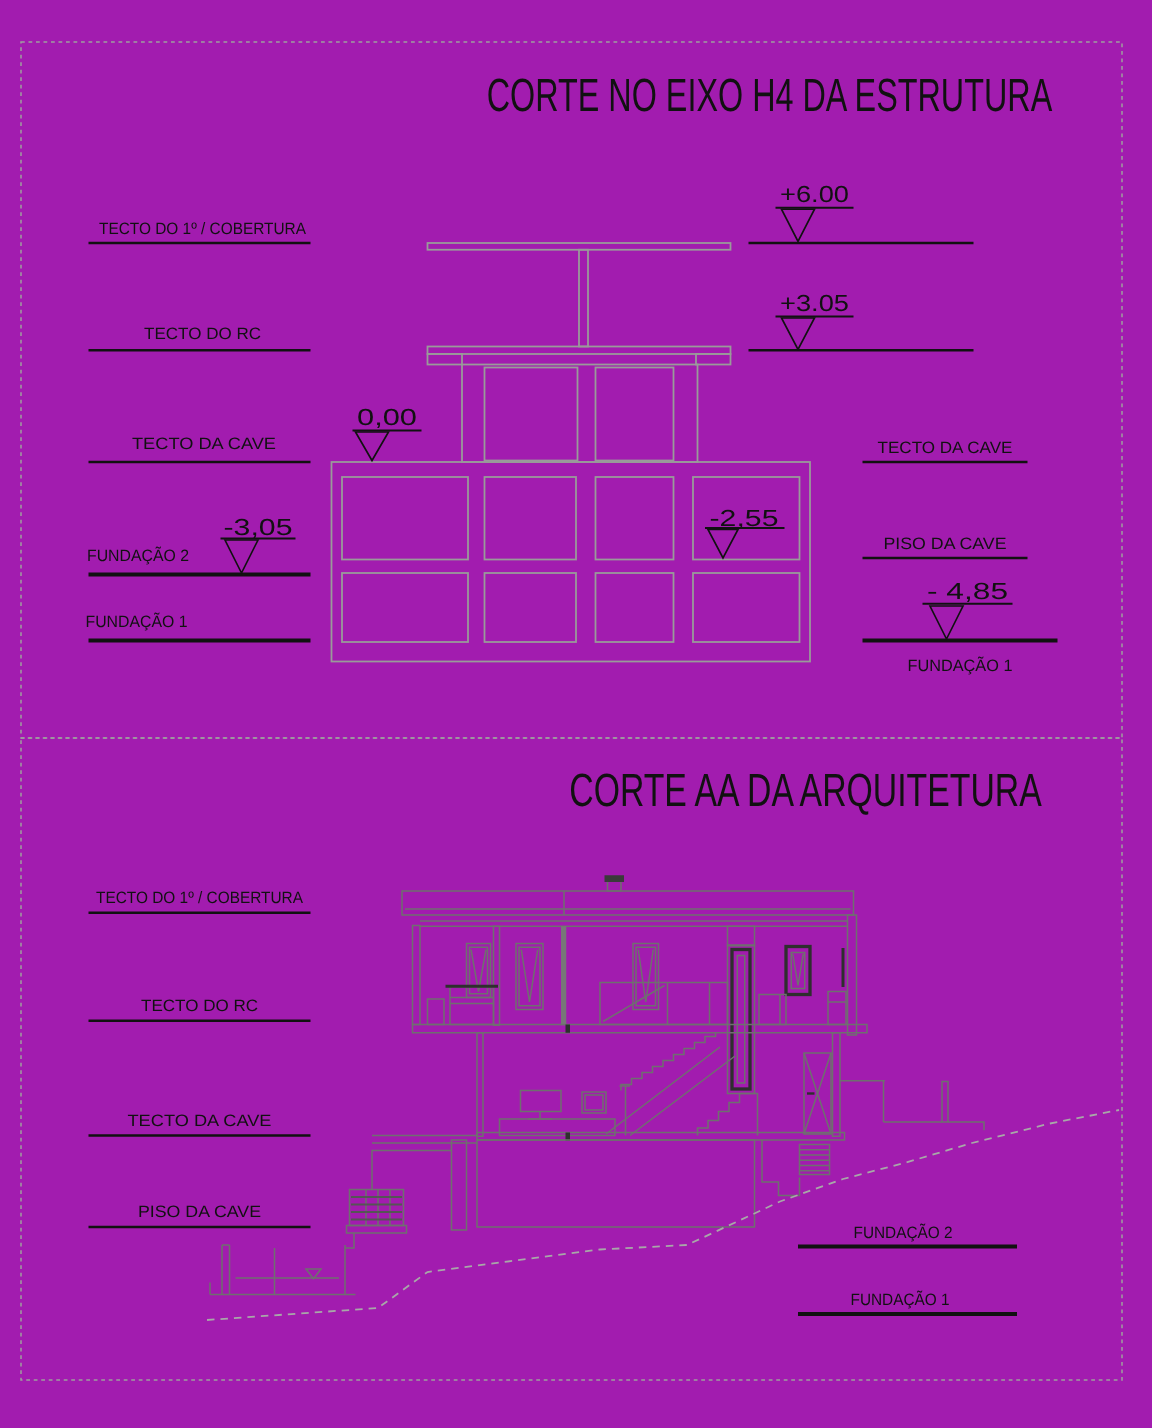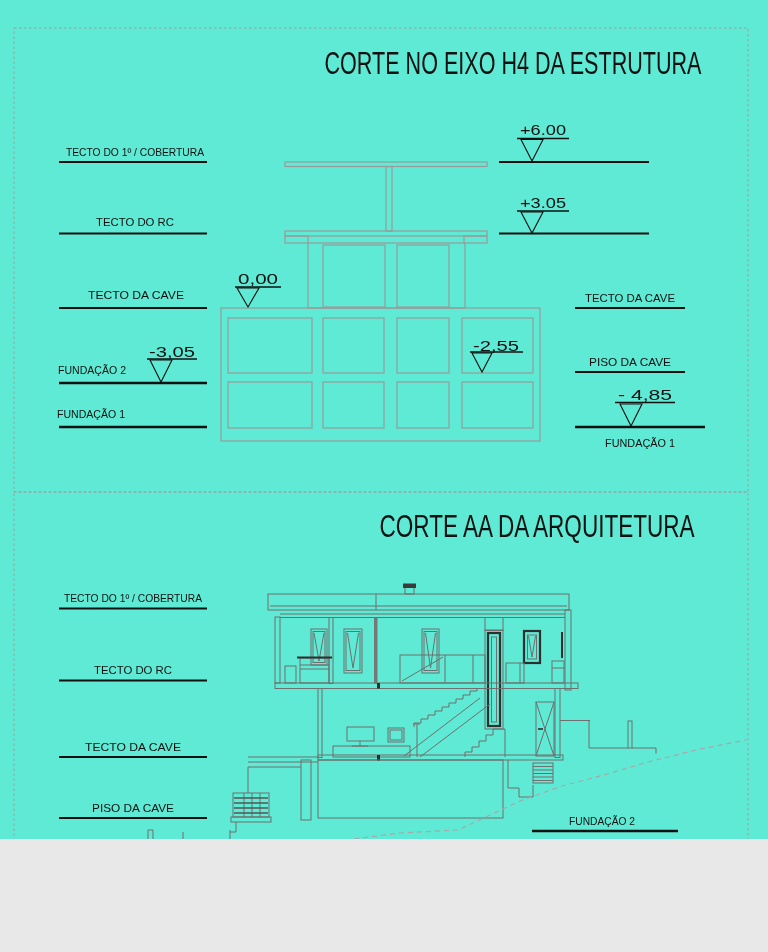--- a/index.html
+++ b/index.html
@@ -1,16 +1,16 @@
 <!DOCTYPE html>
 <html><head>
 <meta charset="utf-8">
 <style>
   html,body{margin:0;padding:0;background:#e8e8e8;}
-  #page{width:768px;height:839px;background:#5eead4;position:relative;margin:0 auto;
+  #page{width:768px;height:952px;background:#a21caf;position:relative;margin:0 auto;
         font-family:"Liberation Sans", sans-serif;}
   svg{display:block;}
   text{fill:#111111;font-family:"Liberation Sans", sans-serif;}
   .title{font-size:31px;}
   .lbl{font-size:11px;}
   .mk{font-size:15.5px;}
   .struct{stroke:#9a9a9a;stroke-width:1.2;fill:none;}
   .house{stroke:#6f6f6f;stroke-width:1;fill:none;}
   .housedark{stroke:#2e2e2e;fill:none;}
   .lvl{stroke:#111111;stroke-width:1.8;fill:none;}

